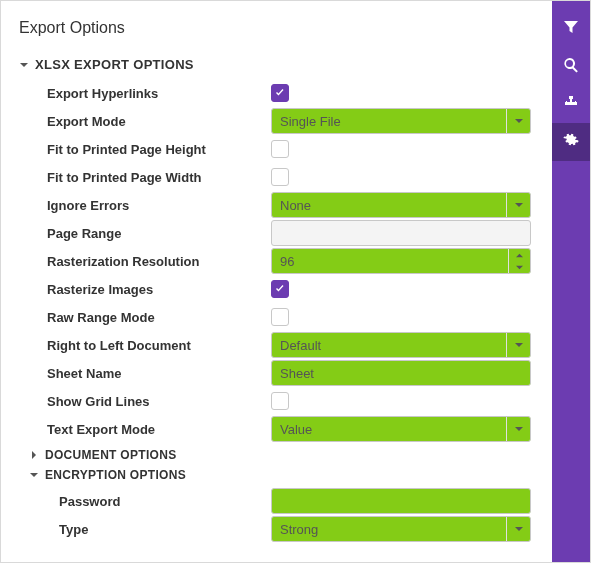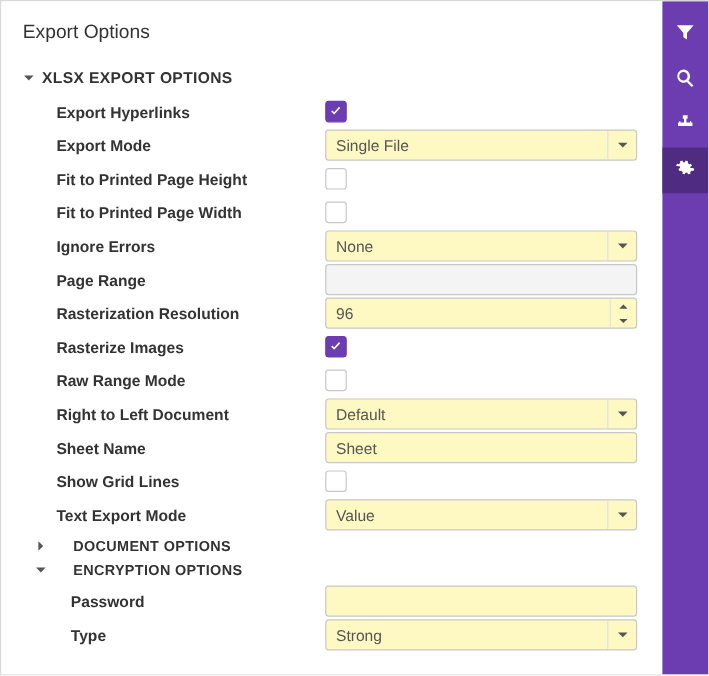--- a/index.html
+++ b/index.html
@@ -100,21 +100,21 @@
   }
   .checkbox.checked {
     background: #6c3cb1;
     border-color: #6c3cb1;
   }
   .checkbox.checked svg { width: 12px; height: 12px; fill: #fff; }
   .select, .textinput, .textinput-ro, .spin {
     height: 26px;
     border: 1px solid #c8c8c8;
     border-radius: 3px;
-    background: #fef9c3;
+    background: #84cc16;
     width: 260px;
     display: flex;
     align-items: center;
     font-size: 13px;
     color: #555;
   }
   .select { position: relative; padding: 0 26px 0 8px; cursor: pointer; }
   .select .sel-val { flex: 1; overflow: hidden; white-space: nowrap; }
   .select .sel-caret {
     position: absolute;
@@ -134,21 +134,21 @@
     border-left: 1px solid #e0e0e0;
     display: flex; flex-direction: column;
   }
   .spin .spin-btn {
     flex: 1;
     display: flex; align-items: center; justify-content: center;
     cursor: pointer;
   }
   .spin .spin-btn svg { width: 7px; height: 7px; fill: #555; }
   .sub-header {
-    display: flex; align-items: center; gap: 22px;
+    display: flex; align-items: center; gap: 6px;
     cursor: pointer;
     margin: 6px 0 6px 10px;
   }
   .sub-header .label {
     font-size: 12px;
     font-weight: 600;
     letter-spacing: 0.3px;
     color: #333;
     text-transform: uppercase;
   }

